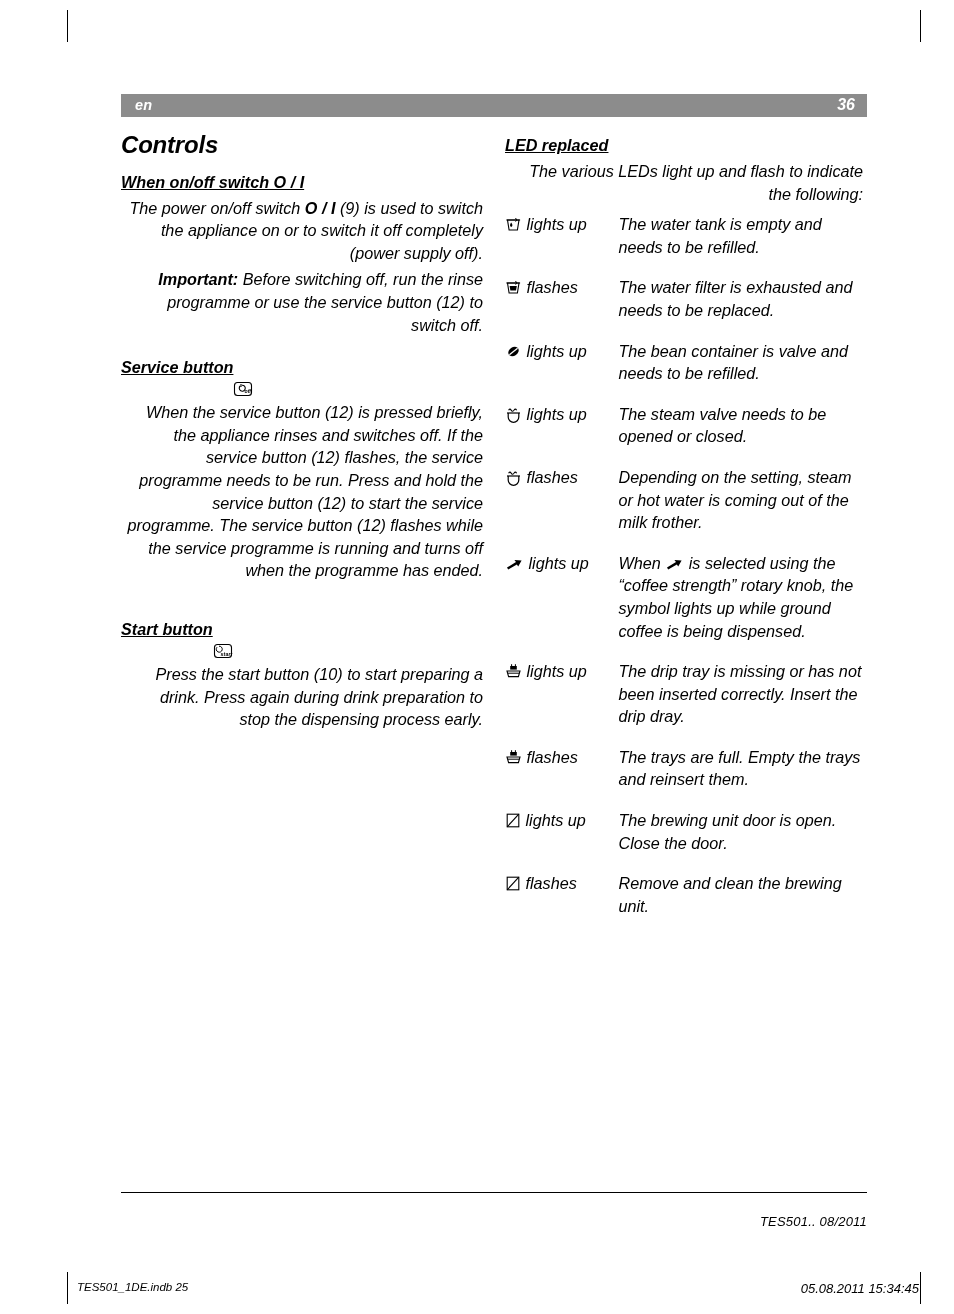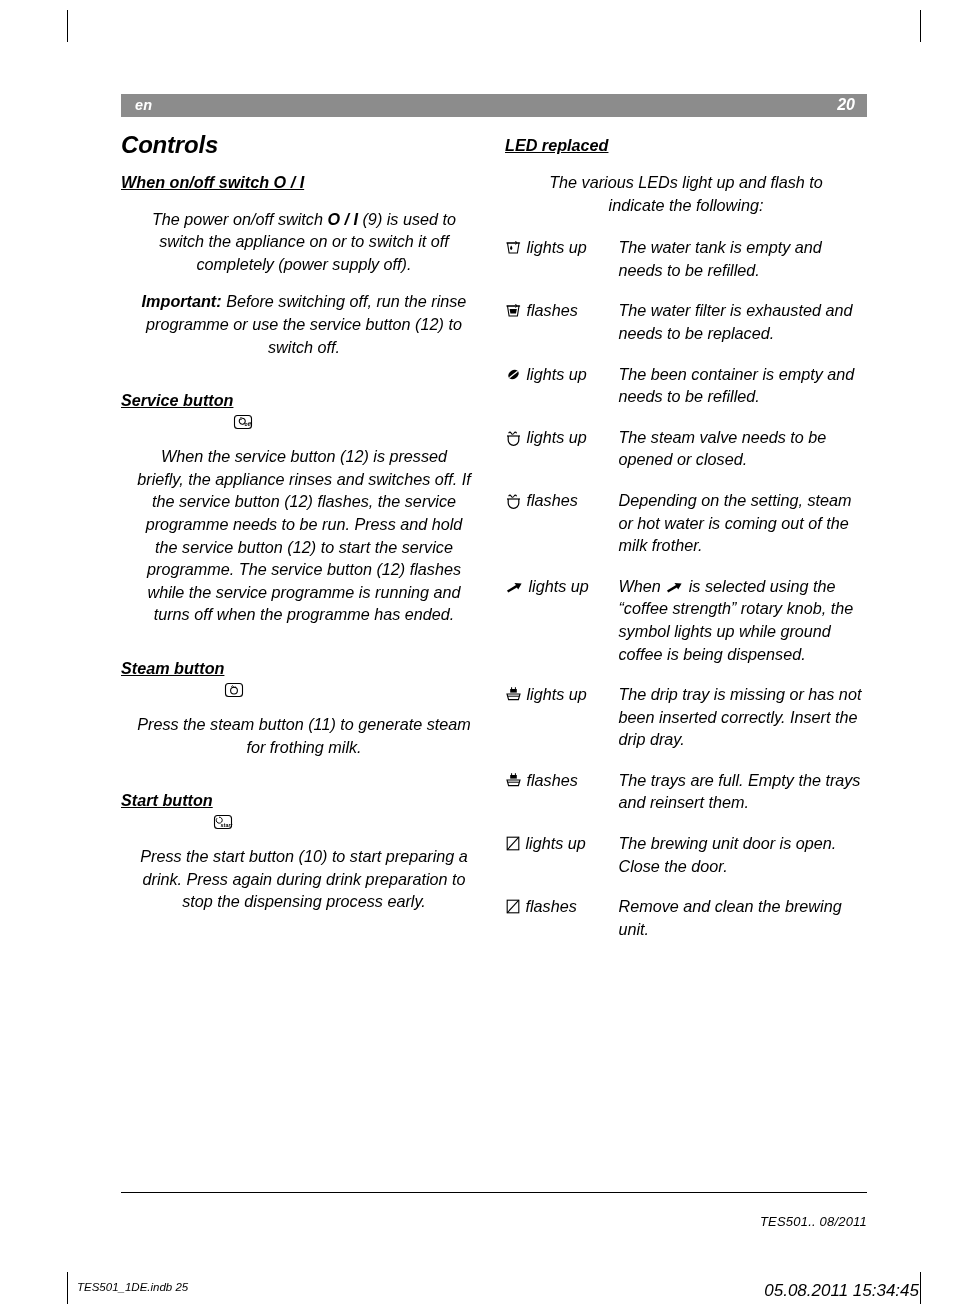--- a/index.html
+++ b/index.html
@@ -83,33 +83,33 @@
     font-weight: bold;
     text-decoration: underline;
     margin: 0;
     padding: 0;
     display: block;
     line-height: 22px;
   }
   .sec-head .inline-icon { text-decoration: none; display: inline-block; }
 
   p.body {
-    margin: 15px;
+    margin: 4px;
     padding: 0;
-    text-align: center;
+    text-align: right;
   }
   .spacer { height: 16px; }
 
   b { font-weight: bold; }
 
   
   .led-table {
     border-collapse: collapse;
     width: 362px;
-    margin-top: 20px;
+    margin-top: 8px;
   }
   .led-table td {
     vertical-align: top;
     padding: 0 0 18px 0;
     font-size: 16.2px;
     line-height: 22.6px;
   }
   .led-sym {
     width: 110px;
     white-space: nowrap;
@@ -146,38 +146,38 @@
     left: 52px;
     top: 1281px;
     font-size: 11.5px;
     color: #000;
     margin-left: 8px;
   }
   .baseline-right {
     position: absolute;
     right: 52px;
     top: 1281px;
-    font-size: 17px;
+    font-size: 13px;
     color: #000;
   }
   .nowrap { white-space: nowrap; }
 </style>
 </head>
 <body>
 
 <div class="page">
 
   <div class="crop-mark cm-tl-v"></div>
   <div class="crop-mark cm-tr-v"></div>
   <div class="crop-mark cm-bl-v"></div>
   <div class="crop-mark cm-br-v"></div>
 
   <div class="header-bar">
     <span class="header-lang">en</span>
-    <span class="header-page">20</span>
+    <span class="header-page">36</span>
   </div>
 
   <div class="col col-left">
 
     <h1 class="title">Controls</h1>
 
     <div>
       <span class="sec-head">When on/off switch O / I</span>
       <p class="body">The power on/off switch <b>O / I</b> (9) is used to switch the appliance on or to switch it off completely (power supply off).</p>
       <p class="body"><b>Important:</b> Before switching off, run the rinse programme or use the service button (12) to switch off.</p>
@@ -190,28 +190,20 @@
               <rect x="1.5" y="1.5" width="17" height="13" rx="3" ry="3" fill="none" stroke="#000" stroke-width="1.1"></rect>
               <path d="M7.2 5.0 A3 3 0 1 0 9.0 4.2" fill="none" stroke="#000" stroke-width="1.1"></path>
               <line x1="8.0" y1="3.0" x2="8.0" y2="6.0" stroke="#000" stroke-width="1.1"></line>
               <text x="11.5" y="12.2" font-family="Liberation Sans, sans-serif" font-size="5.2">off</text>
             </svg></span></span>
       <p class="body">When the service button (12) is pressed briefly, the appliance rinses and switches off. If the service button (12) flashes, the service programme needs to be run. Press and hold the service button (12) to start the service programme. The service button (12) flashes while the service programme is running and turns off when the programme has ended.</p>
     </div>
 
     <div class="spacer"></div>
 
-    <div>
-      <span class="sec-head"><span>Steam button</span><span class="inline-icon icon">&nbsp;<svg width="20" height="16" viewBox="0 0 20 16">
-              <rect x="1.5" y="1.5" width="17" height="13" rx="3" ry="3" fill="none" stroke="#000" stroke-width="1.1"></rect>
-              <circle cx="10" cy="8.6" r="3.4" fill="none" stroke="#000" stroke-width="1.1"></circle>
-              <path d="M7.4 4.6 q1.0 -1.6 2.0 0 q1.0 1.6 2.0 0" fill="none" stroke="#000" stroke-width="1"></path>
-            </svg></span></span>
-      <p class="body">Press the steam button (11) to generate steam for frothing milk.</p>
-    </div>
 
     <div class="spacer"></div>
 
     <div>
       <span class="sec-head"><span>Start button</span><span class="inline-icon icon">&nbsp;<svg width="20" height="16" viewBox="0 0 20 16">
               <rect x="1.5" y="1.5" width="17" height="13" rx="3" ry="3" fill="none" stroke="#000" stroke-width="1.1"></rect>
               <path d="M4.0 4.2 a3 3 0 1 0 2.0 -1.0" fill="none" stroke="#000" stroke-width="1"></path>
               <text x="7.6" y="12.6" font-family="Liberation Sans, sans-serif" font-size="5.4">start</text>
             </svg></span></span>
       <p class="body">Press the start button (10) to start preparing a drink. Press again during drink preparation to stop the dispensing process early.</p>
@@ -253,21 +245,21 @@
         </tr>
 
         <tr>
           <td class="led-sym">
             <span class="icon"><svg width="17" height="17" viewBox="0 0 17 17">
                   <ellipse cx="8.5" cy="8.5" rx="5.6" ry="4.2" transform="rotate(-35 8.5 8.5)" fill="#000"></ellipse>
                   <path d="M4.4 11.8 Q8.5 8.5 12.6 5.2" fill="none" stroke="#fff" stroke-width="1.3"></path>
                 </svg></span>
             <span class="nowrap">lights up</span>
           </td>
-          <td class="led-desc">The been container is empty and needs to be refilled.</td>
+          <td class="led-desc">The bean container is valve and needs to be refilled.</td>
         </tr>
 
         <tr>
           <td class="led-sym">
             <span class="icon"><svg width="17" height="17" viewBox="0 0 17 17">
                   <path d="M3.6 4.2 q1.4 -2.2 2.6 0 q1.2 2.2 2.6 0" fill="none" stroke="#000" stroke-width="1.1"></path>
                   <path d="M9.0 4.2 q1.4 -2.2 2.6 0" fill="none" stroke="#000" stroke-width="1.1"></path>
                   <path d="M3.2 7.0 L3.2 11.0 a5.3 5.3 0 0 0 10.6 0 L13.8 7.0" fill="none" stroke="#000" stroke-width="1.2"></path>
                   <path d="M2.0 7.0 L15.0 7.0" stroke="#000" stroke-width="1.2"></path>
                 </svg></span>

